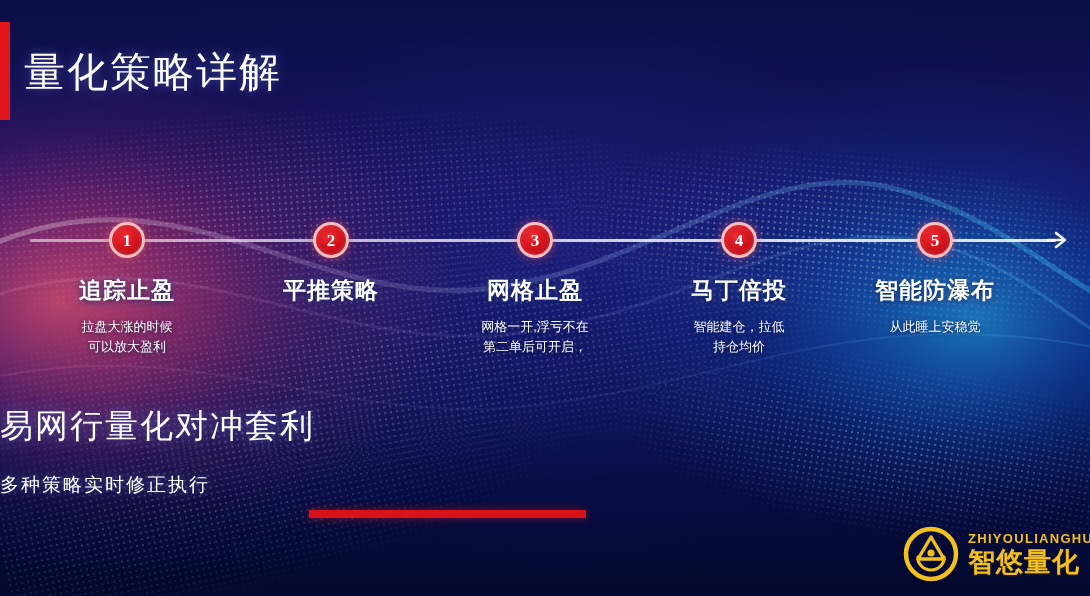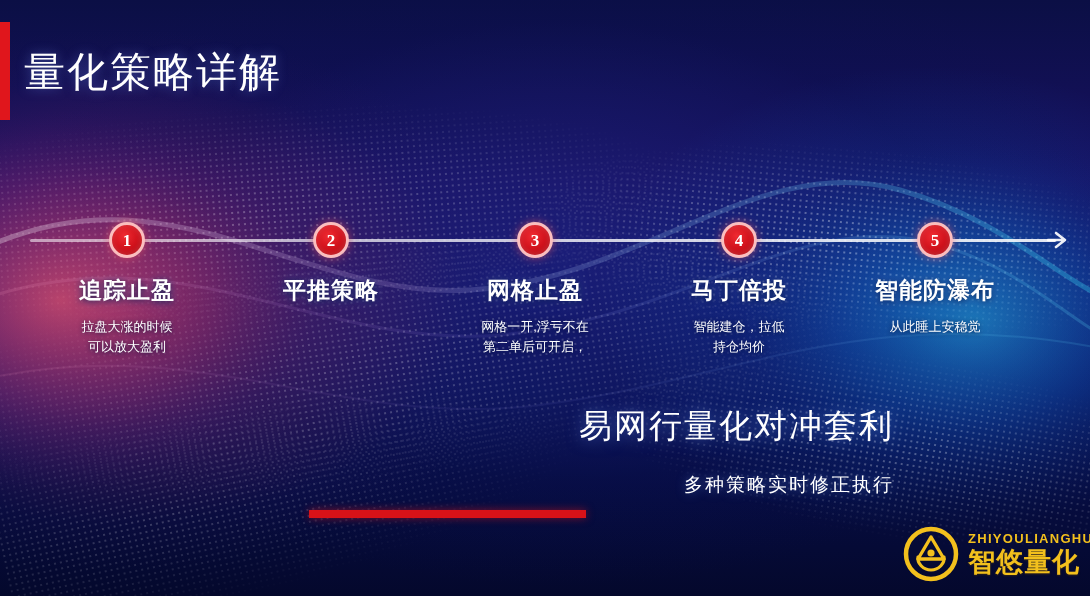--- a/index.html
+++ b/index.html
@@ -97,21 +97,21 @@
     text-shadow:0 1px 6px rgba(0,20,70,0.85), 0 0 14px rgba(140,170,255,0.35);
   }
   .step-desc{
     margin-top:11px;font-size:13px;font-weight:400;color:#ffffff;line-height:1.55;
     text-shadow:0 1px 5px rgba(0,15,60,0.9);
   }
   .step-desc div{white-space:nowrap;}
 
   
   .hero{
-    position:absolute;left:0;top:404px;width:894px;text-align:right;
+    position:absolute;left:0;top:404px;width:894px;text-align:left;
   }
   .hero-title{
     font-size:33px;color:#ffffff;letter-spacing:2px;font-weight:400;
     text-shadow:0 0 16px rgba(110,160,255,0.5);
   }
   .hero-sub{
     margin-top:23px;font-size:19px;color:#ffffff;letter-spacing:2px;font-weight:400;
     text-shadow:0 0 12px rgba(110,160,255,0.45);
   }
   .hero-rule{

